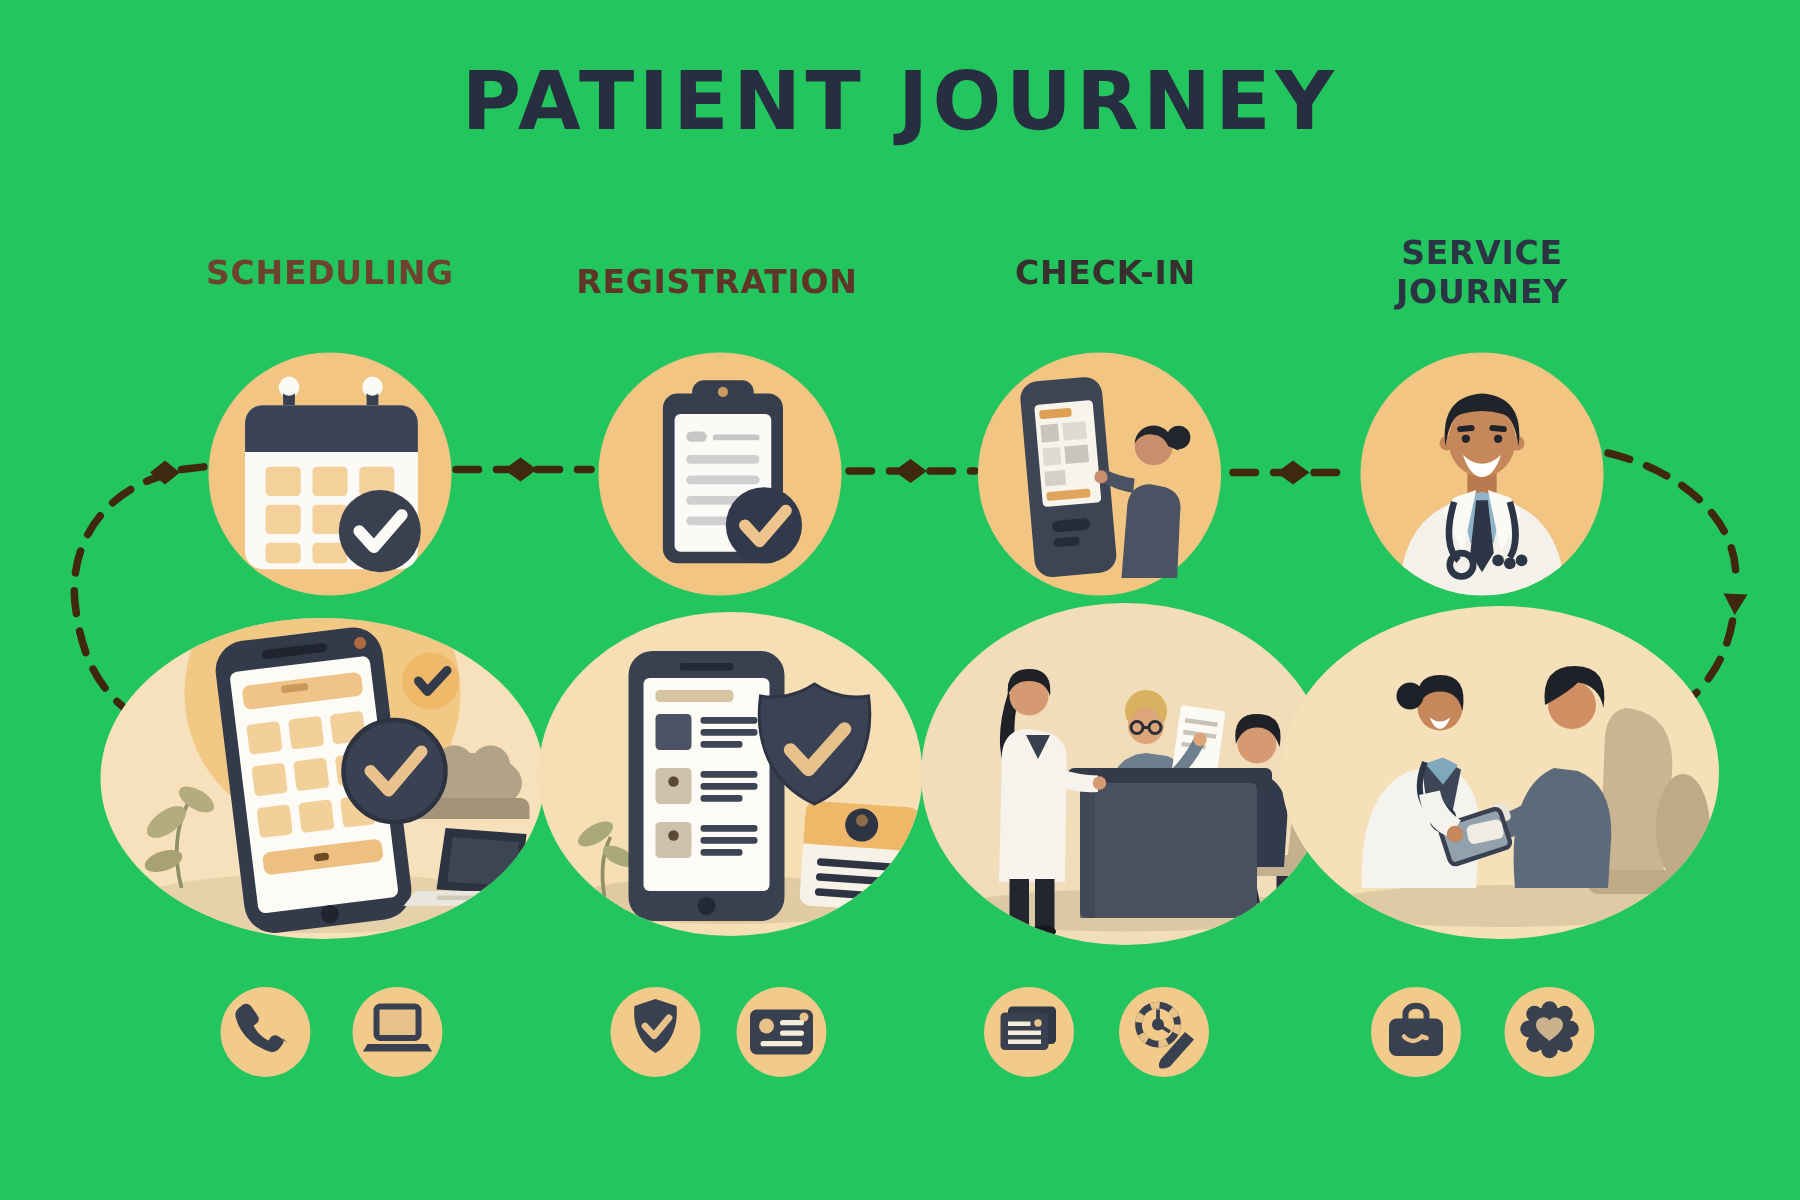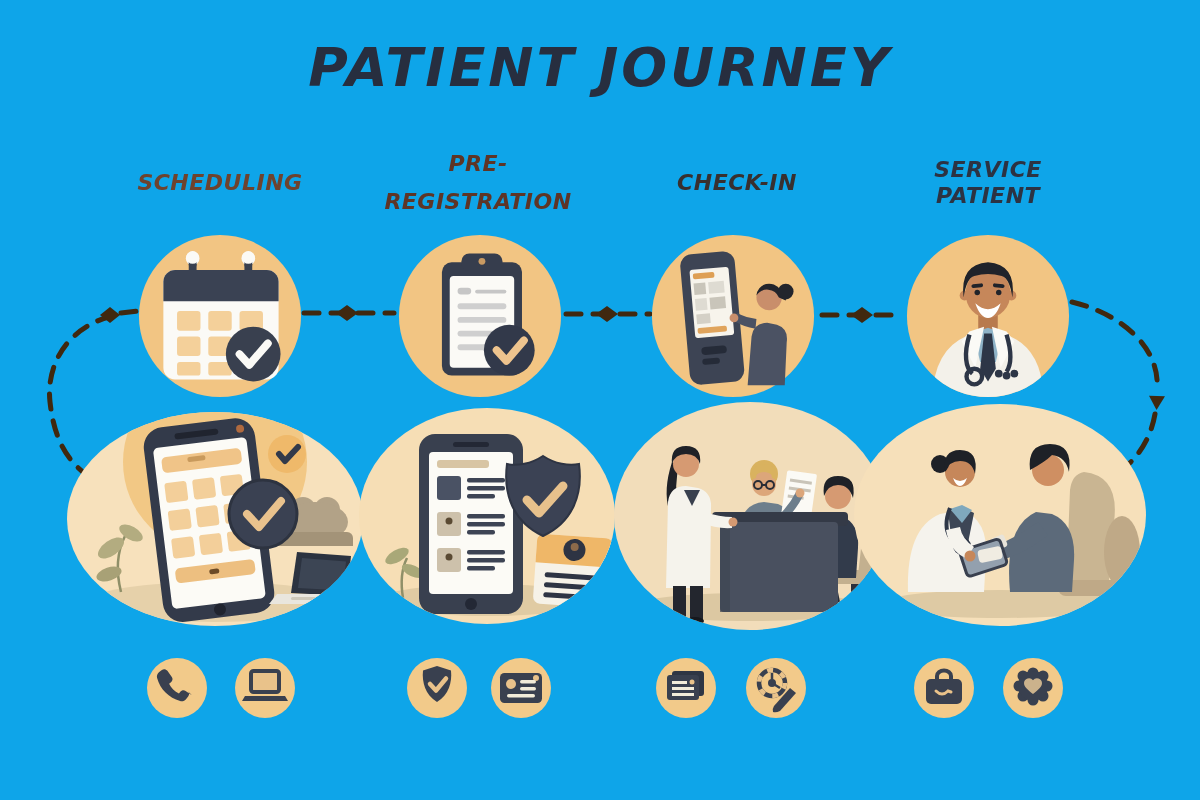--- a/index.html
+++ b/index.html
@@ -1,20 +1,19 @@
 <!DOCTYPE html>
 <html><head>
 <meta charset="utf-8">
 <style>
   html,body{margin:0;padding:0;}
   #canvas{
     position:relative;width:1200px;height:800px;overflow:hidden;
-    background:#0ea5e9;
+    background:#22c55e;
     font-family:"DejaVu Sans","Liberation Sans",sans-serif;
-    font-style:italic;
   }
   .title{
     position:absolute;top:36px;left:0;width:100%;text-align:center;
     font-size:54px;font-weight:700;letter-spacing:3px;color:#272e3f;
   }
   .connector{position:absolute;left:0;top:0;z-index:1;pointer-events:none;}
   .stage-header{
     position:absolute;top:148px;height:70px;display:flex;flex-direction:column;
     justify-content:center;text-align:center;font-size:22px;font-weight:700;
     line-height:1.18;letter-spacing:.5px;z-index:2;
@@ -64,30 +63,29 @@
       <path d="M862 307 L873 315 L862 323 L851 315 Z"></path>
       <path d="M0 -8 L14 0 L0 8 Z" transform="translate(93,478) rotate(48)"></path>
       <path d="M0 -8 L14 0 L0 8 Z" transform="translate(1157,396) rotate(92)"></path>
     </g>
   </svg>
 
   <div class="stage-header h1">
     <div style="color: rgb(110, 67, 46);">SCHEDULING</div>
   </div>
   <div class="stage-header h2">
-    <div style="color: rgb(94, 53, 38);">PRE-</div>
     <div style="color: rgb(94, 53, 38); margin-top: 12px;">REGISTRATION</div>
   </div>
   <div class="stage-header h3">
     <div style="color: rgb(56, 48, 47);">CHECK-IN</div>
     <div style="color: rgb(56, 48, 47);"></div>
   </div>
   <div class="stage-header h4">
     <div style="color: rgb(44, 51, 67);">SERVICE</div>
-    <div style="color: rgb(44, 51, 67);">PATIENT</div>
+    <div style="color: rgb(44, 51, 67);">JOURNEY</div>
   </div>
 
   <svg class="top-circle c1" viewBox="0 0 170 170">
     <circle cx="85" cy="85" r="83" fill="#f2c583"></circle>
     <rect x="53" y="22" width="8" height="24" rx="4" fill="#39404f"></rect>
     <rect x="110" y="22" width="8" height="24" rx="4" fill="#39404f"></rect>
     <circle cx="57" cy="26" r="7" fill="#fbfaf6"></circle>
     <circle cx="114" cy="26" r="7" fill="#fbfaf6"></circle>
     <rect x="27" y="38" width="118" height="112" rx="12" fill="#fbfaf6"></rect>
     <path d="M27 70 v-20 a12 12 0 0 1 12-12 h94 a12 12 0 0 1 12 12 v20 Z" fill="#3a4253"></path>

